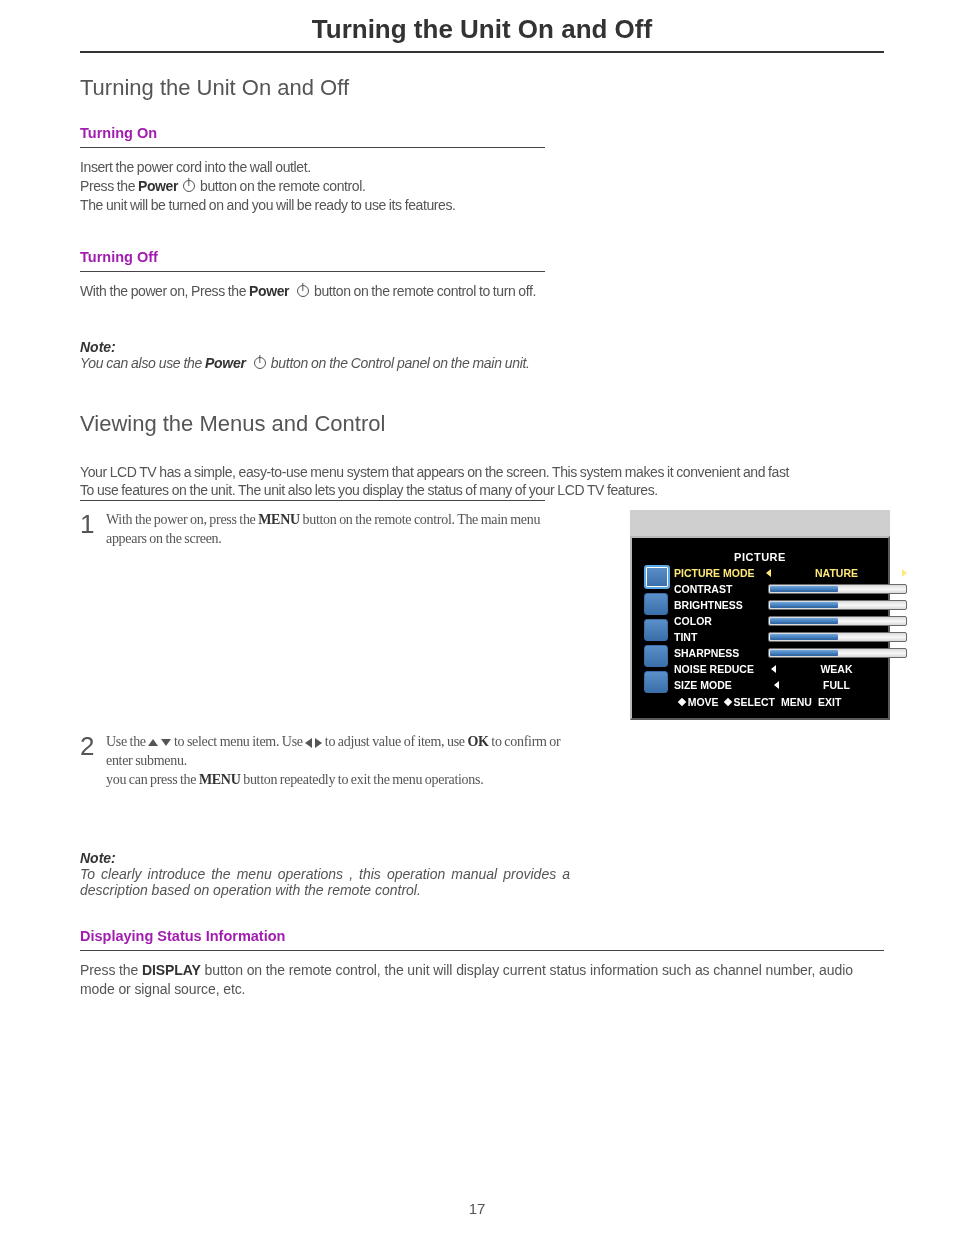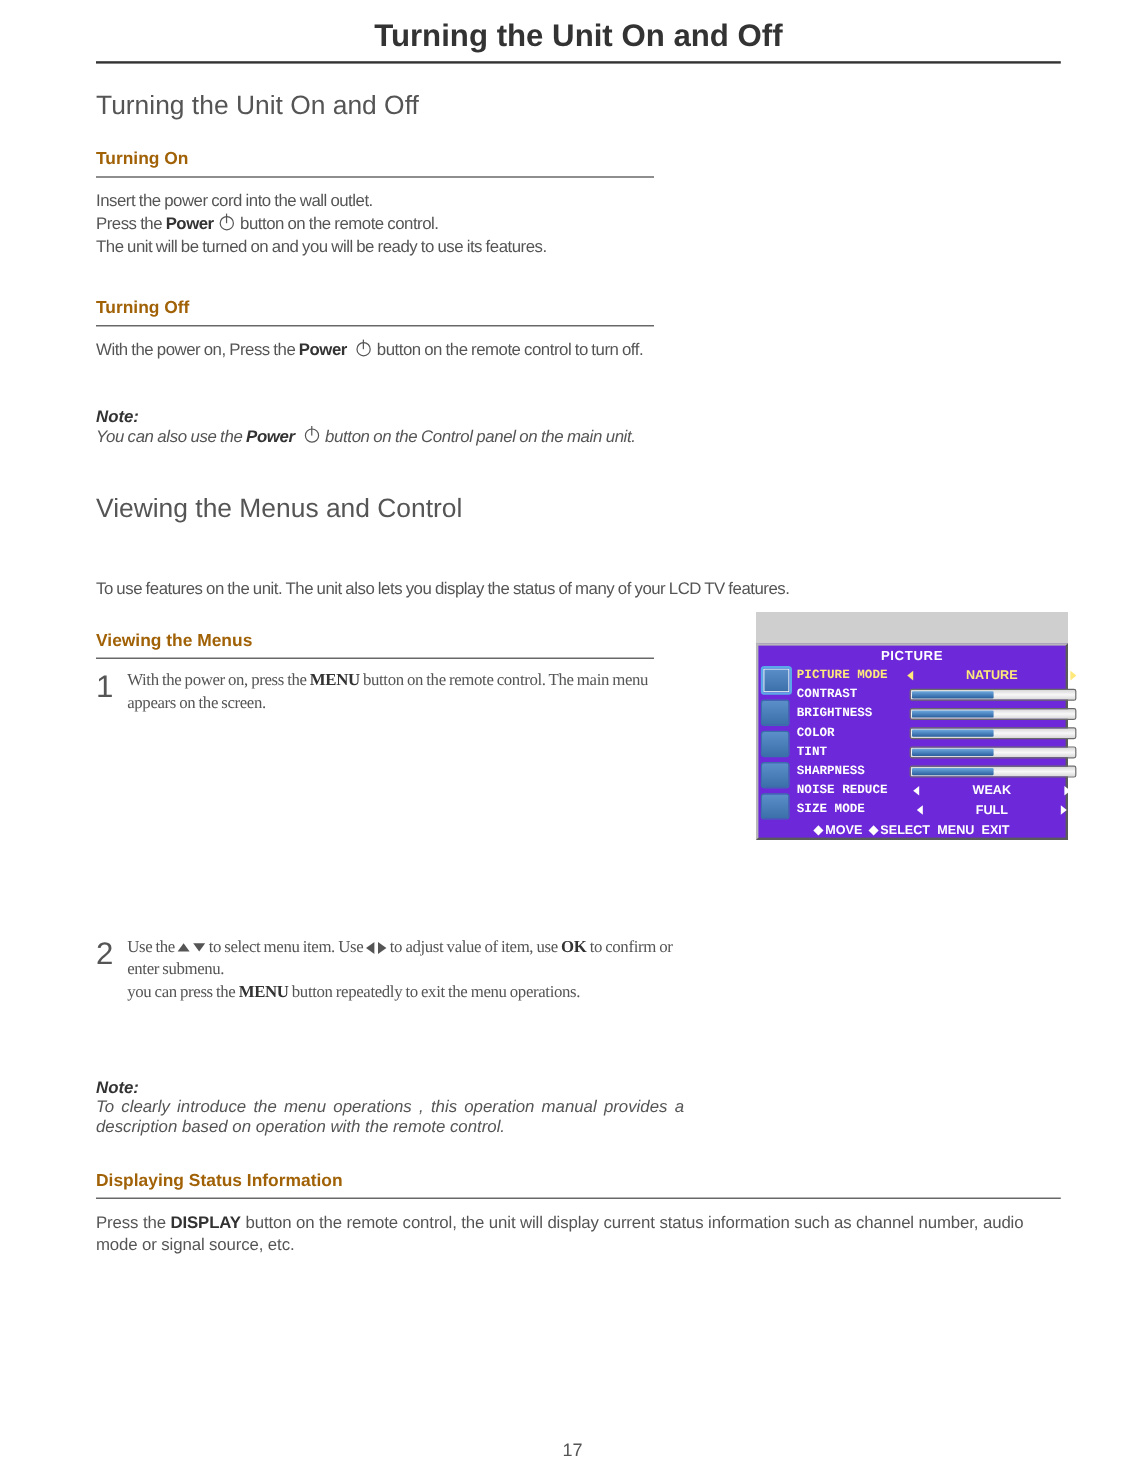--- a/index.html
+++ b/index.html
@@ -27,21 +27,21 @@
     margin-top: 4px;
   }
   .sec-h2 {
     font-size: 22px;
     color: #555;
     font-weight: 400;
     margin-top: 22px;
   }
   .sub-h {
     font-size: 14.5px;
-    color: #a16207;
+    color: #a21caf;
     font-weight: bold;
     margin-top: 24px;
     margin-bottom: 6px;
   }
   .half-rule {
     width: 465px;
     border-bottom: 1px solid #444;
     margin-bottom: 10px;
   }
   .body-text {
@@ -141,26 +141,26 @@
     left: 630px;
     width: 260px;
     background: #cfcfcf;
     font-family: Arial, sans-serif;
   }
   .osd-topbar {
     height: 26px;
     background: #cfcfcf;
   }
   .osd-main {
-    background: #6d28d9;
+    background: #000000;
     border-top: 2px solid #b8b8b8;
     border-left: 2px solid #b8b8b8;
     border-right: 2px solid #5a5a5a;
     border-bottom: 2px solid #5a5a5a;
-    padding: 0;
+    padding: 10px;
   }
   .osd-title {
     color: #fff;
     font-size: 11px;
     font-weight: bold;
     text-align: center;
     padding: 3px 0 2px;
     letter-spacing: 0.5px;
   }
   .osd-body {
@@ -191,21 +191,20 @@
     display: flex;
     align-items: center;
     font-size: 10.5px;
     font-weight: bold;
     color: #fff;
     padding: 2px 4px 2px 2px;
   }
   .osd-label {
     width: 92px;
     color: #fff;
-    font-family: Liberation Mono, monospace;
   }
   .osd-label.sel { color: #ffe97a; }
   .osd-val-wrap {
     flex: 1;
     display: flex;
     align-items: center;
     justify-content: center;
     gap: 41px;
   }
   .osd-arrow {
@@ -295,25 +294,24 @@
 
   <div class="note-label" style="margin-top:38px">Note:</div>
   <div class="note-text">
     <span>You can also use the </span><span class="bold" style="font-style:italic">Power</span>
     &nbsp;<span class="pwr-icon"></span><span> button on the Control panel on the main unit.</span>
   </div>
 
   <div class="sec-h2" style="margin-top:40px">Viewing the Menus and Control</div>
 
   <div class="body-text condensed" style="margin-top:26px">
-    <br>
+    <span>Your LCD TV has a simple, easy-to-use menu system that appears on the screen. This system makes it convenient and fast</span><br>
     <span>To use features on the unit. The unit also lets you display the status of many of your LCD TV features.</span>
   </div>
 
-  <div class="sub-h" style="margin-top:26px">Viewing the Menus</div>
   <div class="half-rule"></div>
 
   <div class="step-row">
     <div class="step-num">1</div>
     <div class="step-text step-text-condensed">
       <span>With the power on, press the </span><span class="bold">MENU</span><span> button on the remote control. The main menu appears on the screen.</span>
     </div>
   </div>
 
   <div style="height:180px"></div>

